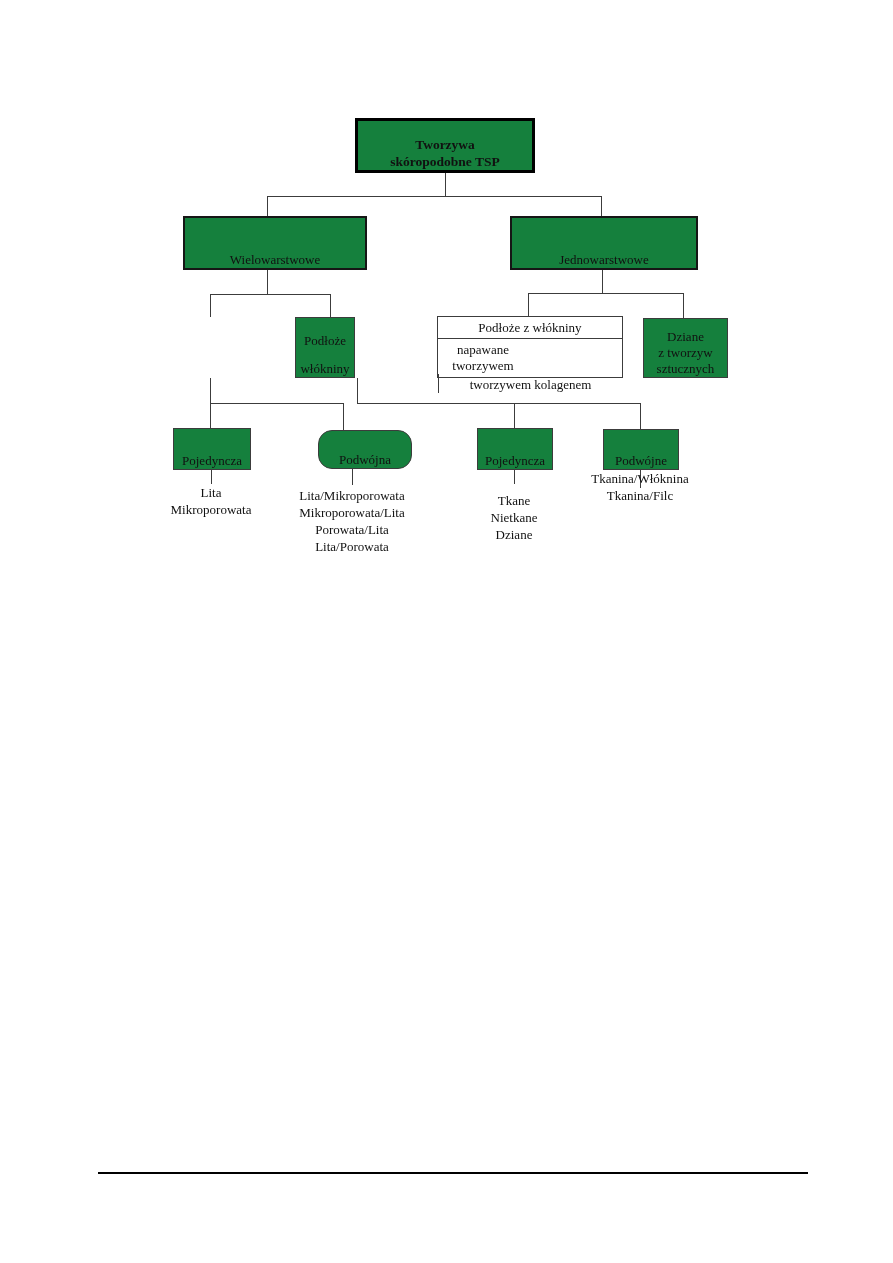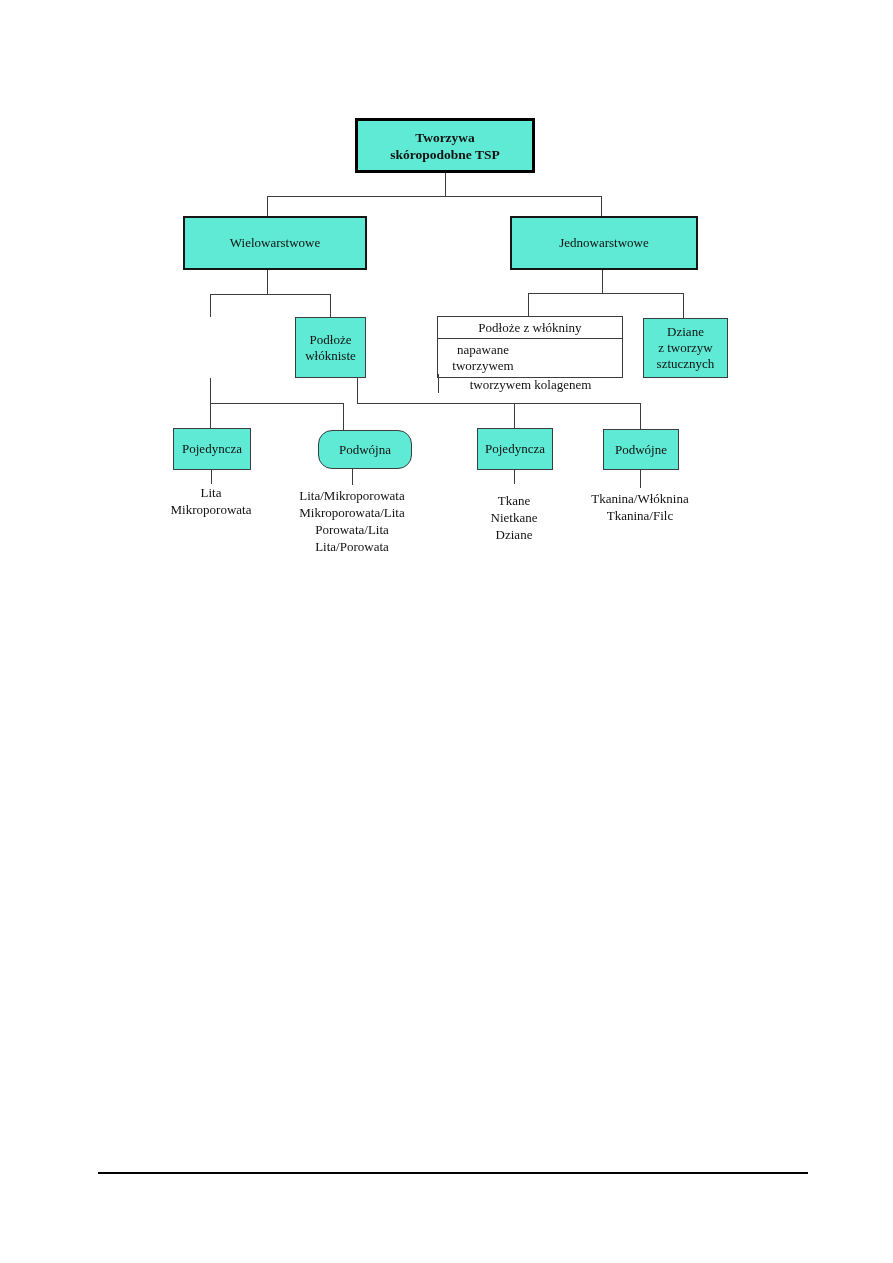--- a/index.html
+++ b/index.html
@@ -10,25 +10,25 @@
     height: 1263px;
     background: #ffffff;
     font-family: "Liberation Serif", "DejaVu Serif", serif;
     color: #111111;
     overflow: hidden;
   }
   .box {
     position: absolute;
     box-sizing: border-box;
     border: 1px solid #3c3c3c;
-    background: #5eead4;
+    background: #15803d;
     display: flex;
     flex-direction: column;
     align-items: center;
-    justify-content: center;
+    justify-content: flex-end;
     text-align: center;
     font-size: 13px;
     line-height: 16px;
   }
   .box--root {
     border: 3px solid #000000;
     font-weight: bold;
     font-size: 13.5px;
     line-height: 17px;
   }
@@ -99,23 +99,23 @@
   <div class="vline" style="left:267px; top:270px; height:24px;"></div>
   <div class="hline" style="left:210px; top:294px; width:121px;"></div>
   <div class="vline" style="left:210px; top:294px; height:23px;"></div>
   <div class="vline" style="left:330px; top:294px; height:23px;"></div>
 
   <div class="vline" style="left:602px; top:270px; height:23px;"></div>
   <div class="hline" style="left:528px; top:293px; width:156px;"></div>
   <div class="vline" style="left:528px; top:293px; height:23px;"></div>
   <div class="vline" style="left:683px; top:293px; height:25px;"></div>
 
-  <div class="box" style="left:295px; top:317px; width:71px; height:61px;">
+  <div class="box" style="left:295px; top:317px; width:60px; height:61px;gap:12px;">
     <span>Podłoże</span>
-    <span>włókniste</span>
+    <span>włókniny</span>
   </div>
 
   <div class="tablebox" style="left:437px; top:316px; width:186px; height:62px;">
     <div class="tbl-header">Podłoże z włókniny</div>
     <div class="tbl-cells">
       <div class="tbl-cell" style="max-width:90px;">napawane tworzywem</div>
       <div class="tbl-cell">tworzywem kolagenem</div>
     </div>
   </div>
 
@@ -160,20 +160,20 @@
     <div>Lita/Mikroporowata</div>
     <div>Mikroporowata/Lita</div>
     <div>Porowata/Lita</div>
     <div>Lita/Porowata</div>
   </div>
   <div class="leaf" style="left:464px; top:492px; width:100px;">
     <div>Tkane</div>
     <div>Nietkane</div>
     <div>Dziane</div>
   </div>
-  <div class="leaf" style="left:565px; top:490px; width:150px;">
+  <div class="leaf" style="left:565px; top:470px; width:150px;">
     <div>Tkanina/Włóknina</div>
     <div>Tkanina/Filc</div>
   </div>
 
   <div class="footer-rule"></div>
 
 </div>
 
 </body></html>

